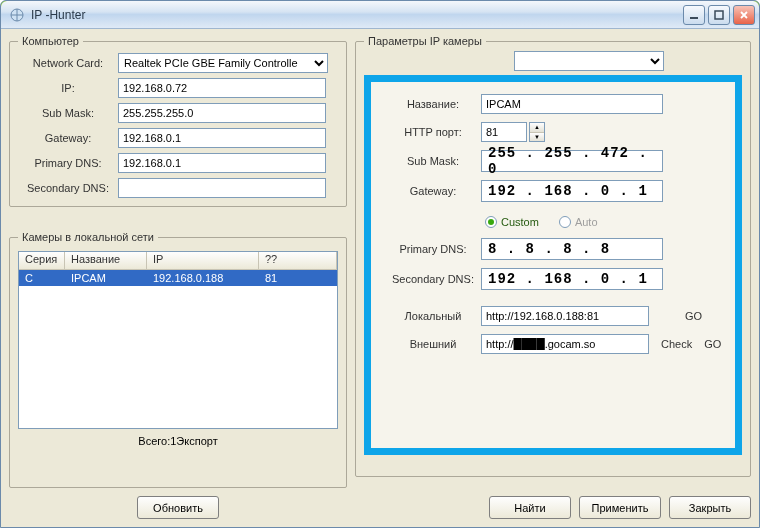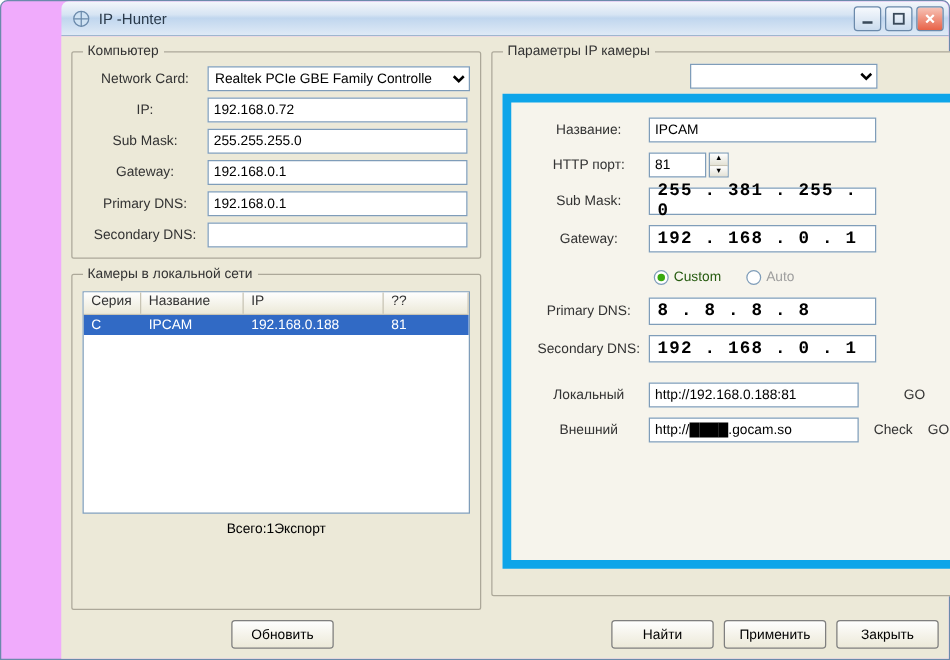--- a/index.html
+++ b/index.html
@@ -10,22 +10,22 @@
     background: #fff;
     width: 760px;
     height: 528px;
     overflow: hidden;
   }
   
   .window {
     width: 760px; height: 528px;
     border: 1px solid #6b8aab;
     border-radius: 6px 6px 0 0;
-    background: #f0abfc;
-    display:flex; flex-direction:column;padding-left:48px;
+    background: #84cc16;
+    display:flex; flex-direction:column;
   }
   .titlebar {
     height: 28px;
     background: linear-gradient(#f4f7fb, #d6e4f3 40%, #c0d6ee 50%, #dfeaf6);
     border-bottom: 1px solid #9fb6cf;
     display:flex; align-items:center;
     padding: 0 4px;
     border-radius: 6px 6px 0 0;
   }
   .titlebar .title {
@@ -51,21 +51,21 @@
     background: linear-gradient(#f7c3b7,#e86348);
     color:#fff;
   }
   .client {
     flex:1;
     background:#ece9d8;
     display:flex; flex-direction:column;
     padding:6px 8px 8px 8px;
   }
   .cols { flex:1; display:flex; gap:8px; }
-  .leftcol { width:338px; display:flex; flex-direction:column; gap:6px;}
+  .leftcol { width:338px; display:flex; flex-direction:column; gap:24px;}
   .rightcol { flex:1; display:flex; flex-direction:column; }
 
   fieldset.group {
     border:1px solid #aca899;
     border-radius:2px;
     margin:0;
     padding:6px 8px 8px 8px;
     background:#ece9d8;
   }
   fieldset.group > legend {
@@ -338,21 +338,21 @@
               <div class="spinner">
                 <input type="text" value="81" style="">
                 <div class="spin-btns">
                   <div>▲</div>
                   <div>▼</div>
                 </div>
               </div>
             </div>
             <div class="form-row">
               <span class="lbl">Sub Mask:</span>
-              <div class="ip-box">255 . 381 . 255 .  0</div>
+              <div class="ip-box">255 . 255 . 472 .  0</div>
             </div>
             <div class="form-row">
               <span class="lbl">Gateway:</span>
               <div class="ip-box">192 . 168 .  0  .  1</div>
             </div>
             <div class="radio-row">
               <span class="radio-opt">
                 <span class="radio on"></span>
                 <span>Custom</span>
               </span>

